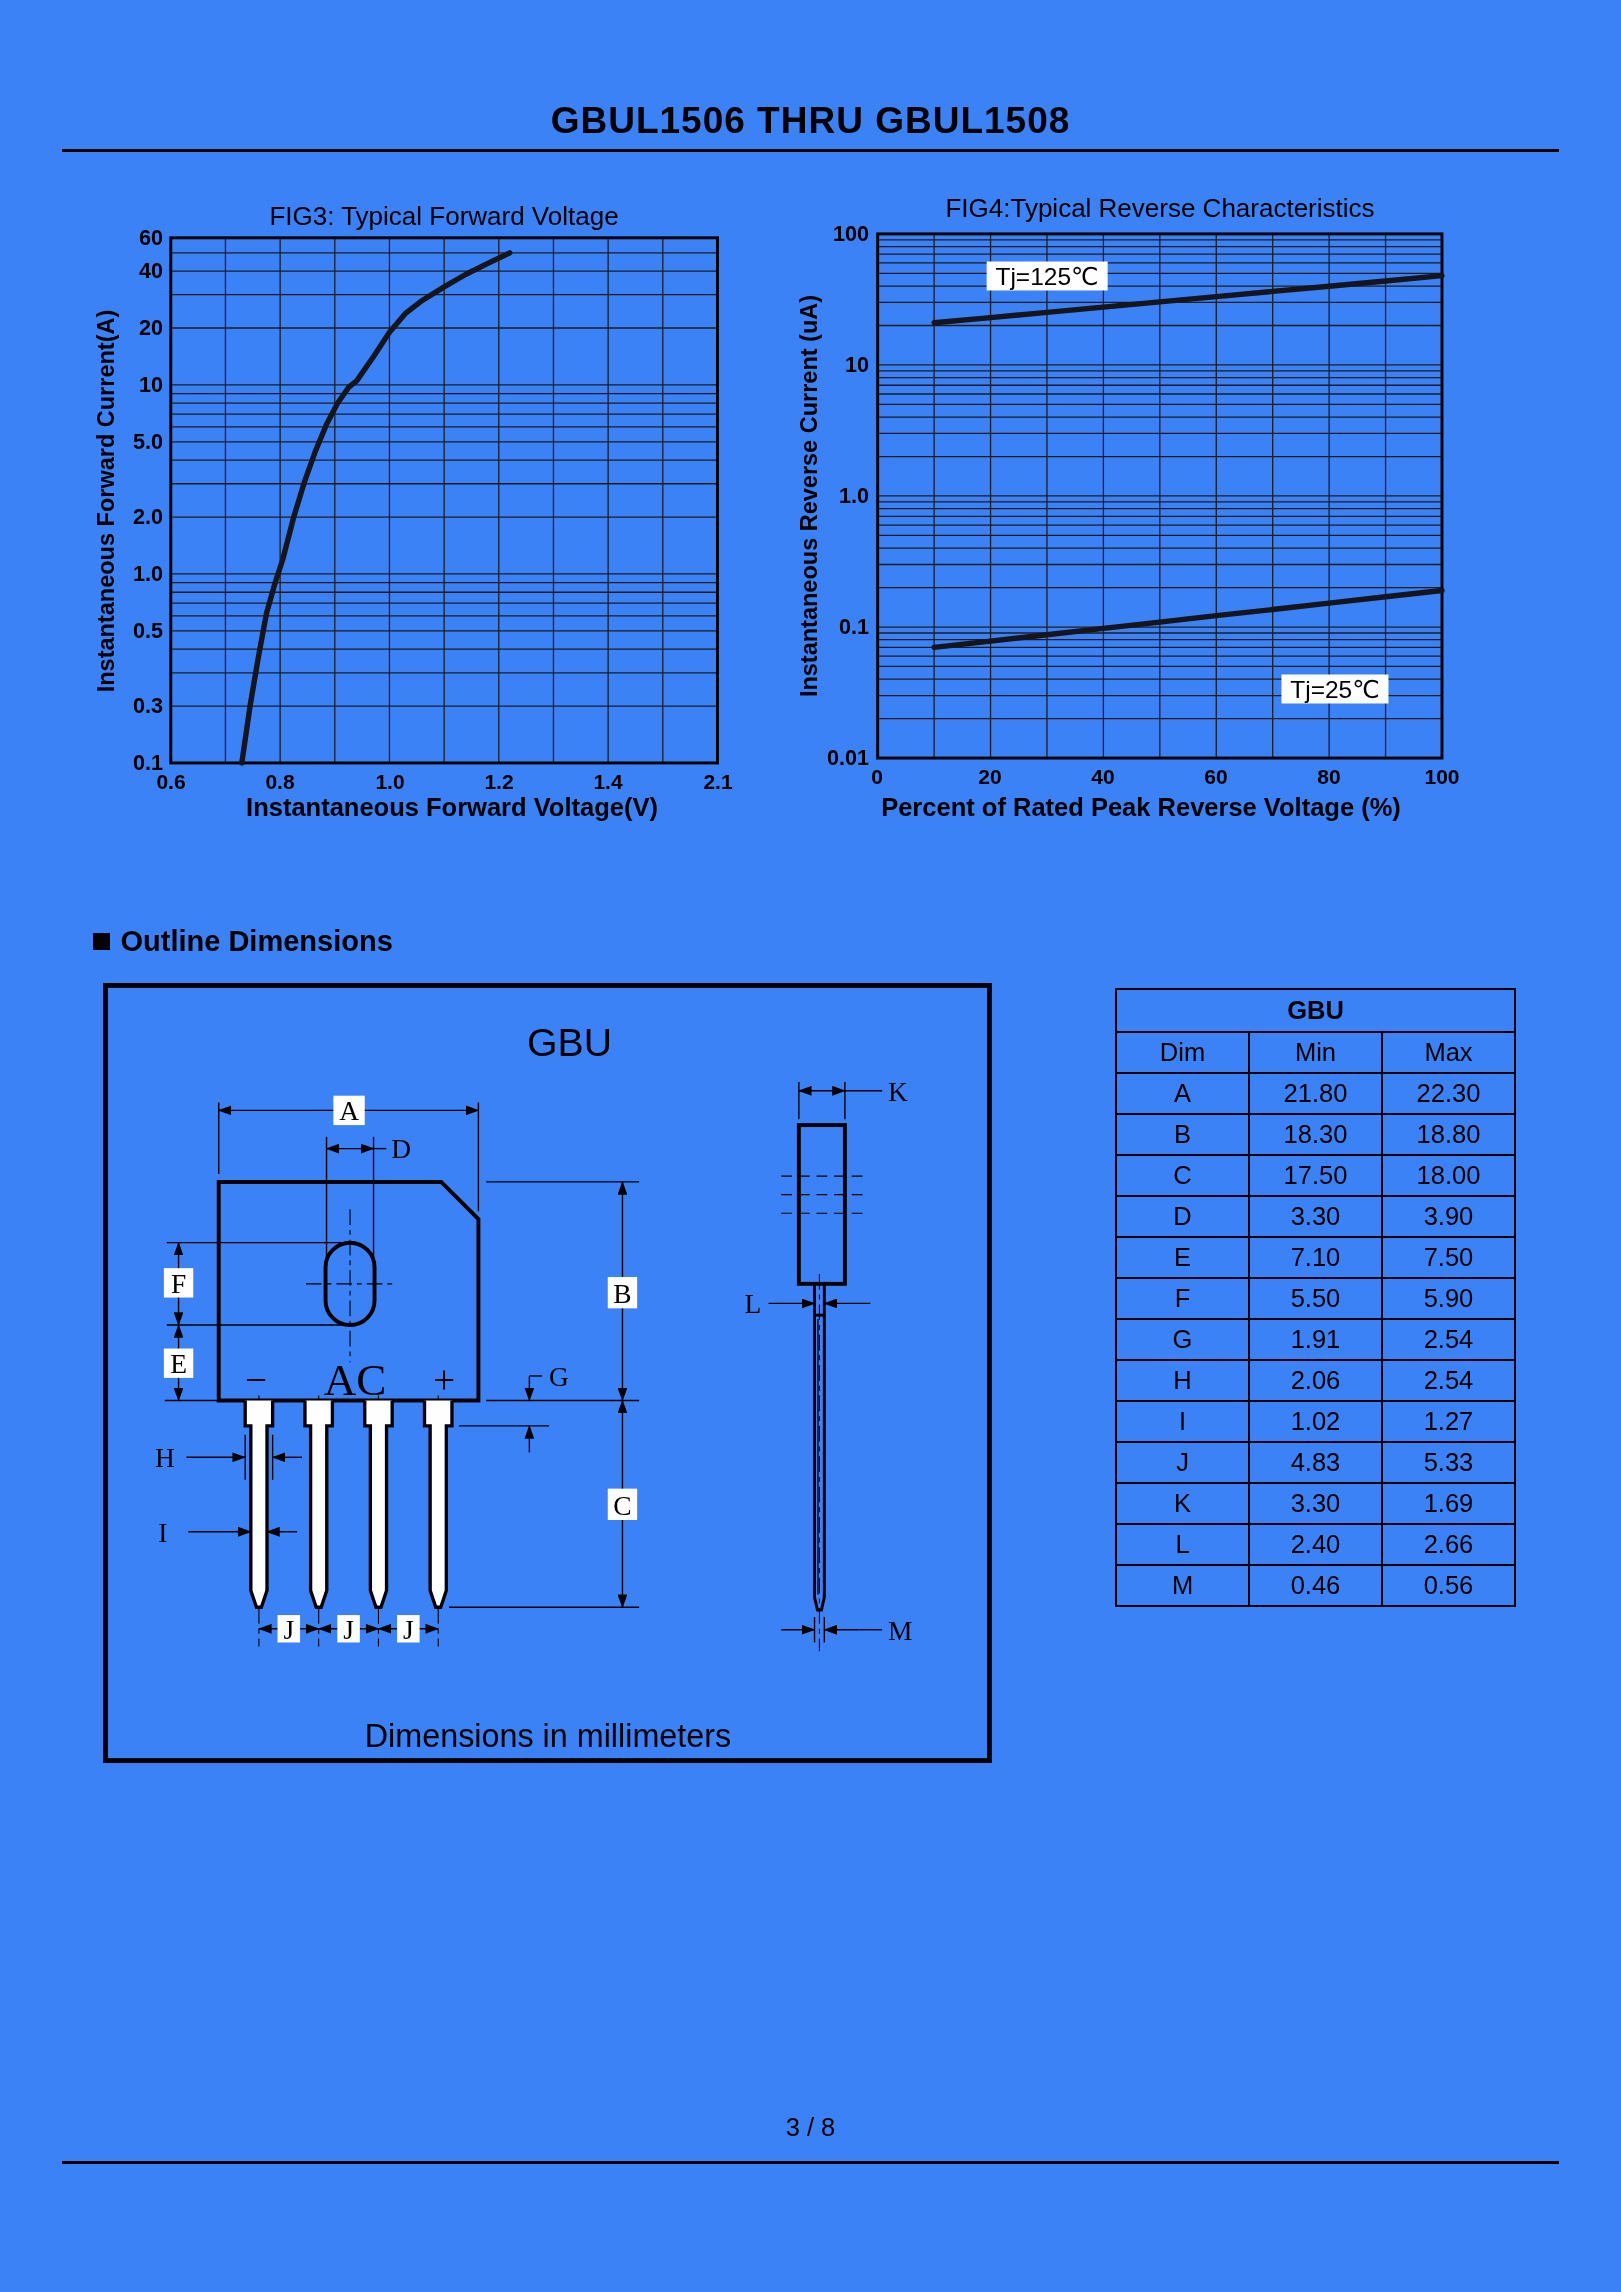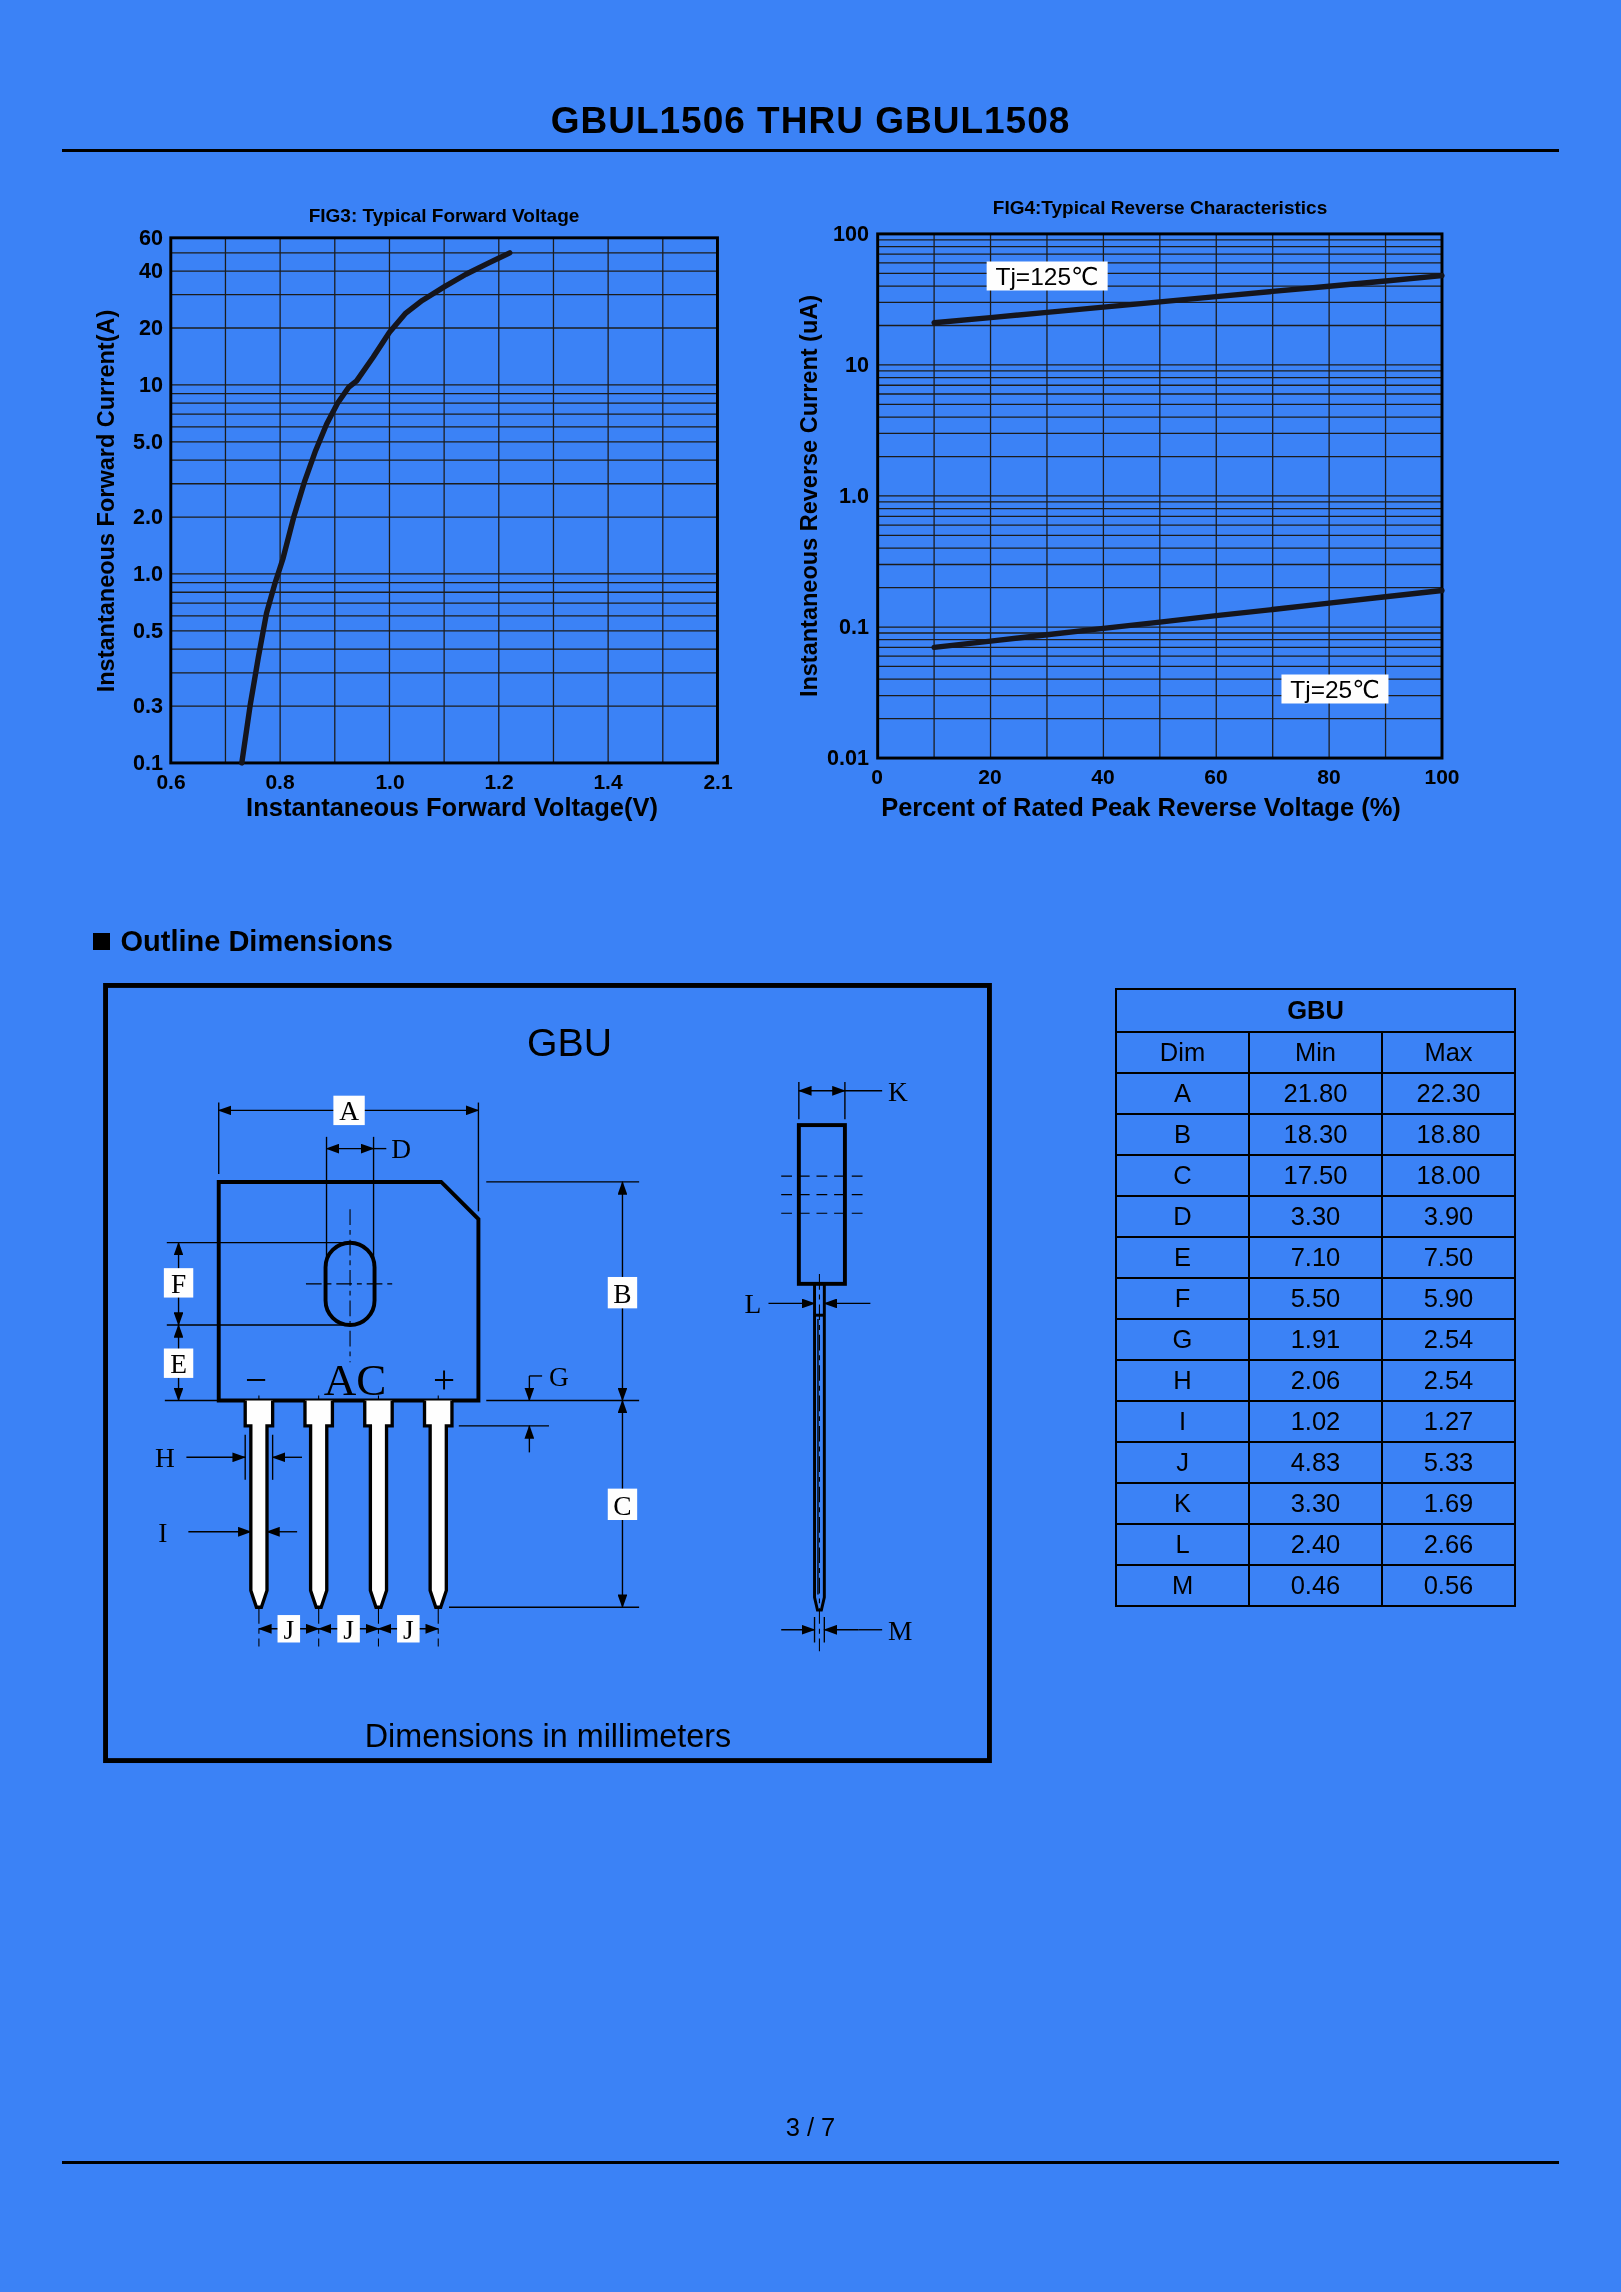--- a/index.html
+++ b/index.html
@@ -12,21 +12,21 @@
   .rule-bottom{top:2161px;}
   .pageno{position:absolute;left:0;right:0;top:2113px;text-align:center;font-size:25.5px;}
 
   
   .chart{position:absolute;}
   .chart svg{position:absolute;left:0;top:0;}
   .chart .grid{stroke:#1c1c1c;stroke-width:1.3;}
   .chart .frame{fill:none;stroke:#000;stroke-width:3;}
   .chart .curve{fill:none;stroke:#15151c;stroke-width:5.5;stroke-linejoin:round;stroke-linecap:round;}
   .chart div{position:absolute;white-space:nowrap;}
-  .c-title{transform:translate(-50%,-50%);font-weight:bold;font-size:19px;}
+  .c-title{transform:translate(-50%,-50%);font-weight:normal;font-size:26px;}
   .c-xlabel{transform:translate(-50%,-50%);font-weight:bold;font-size:25.5px;}
   .c-ylabel{transform:translate(-50%,-50%) rotate(-90deg);font-weight:bold;font-size:23.5px;}
   .c-xtick{transform:translate(-50%,-50%);font-weight:bold;font-size:21px;}
   .c-ytick{transform:translate(-100%,-50%);font-weight:bold;font-size:21.6px;}
   .c-annot{transform:translate(-50%,-50%);font-size:24.5px;background:#fefefe;padding:0 8.8px;}
 
   
   .sec-h{position:absolute;left:93px;top:925px;display:flex;align-items:center;
          font-size:29px;font-weight:bold;}
   .sec-h .sq{width:16.7px;height:16.7px;background:#000;display:inline-block;margin-right:10.8px;}
@@ -424,17 +424,17 @@
           <td>2.66</td>
         </tr>
         <tr>
           <td>M</td>
           <td>0.46</td>
           <td>0.56</td>
         </tr>
       </tbody>
     </table>
 
-  <div class="pageno">3 / 7</div>
+  <div class="pageno">3 / 8</div>
   <div class="rule rule-bottom"></div>
 
 </div>
 
 
 </body></html>

